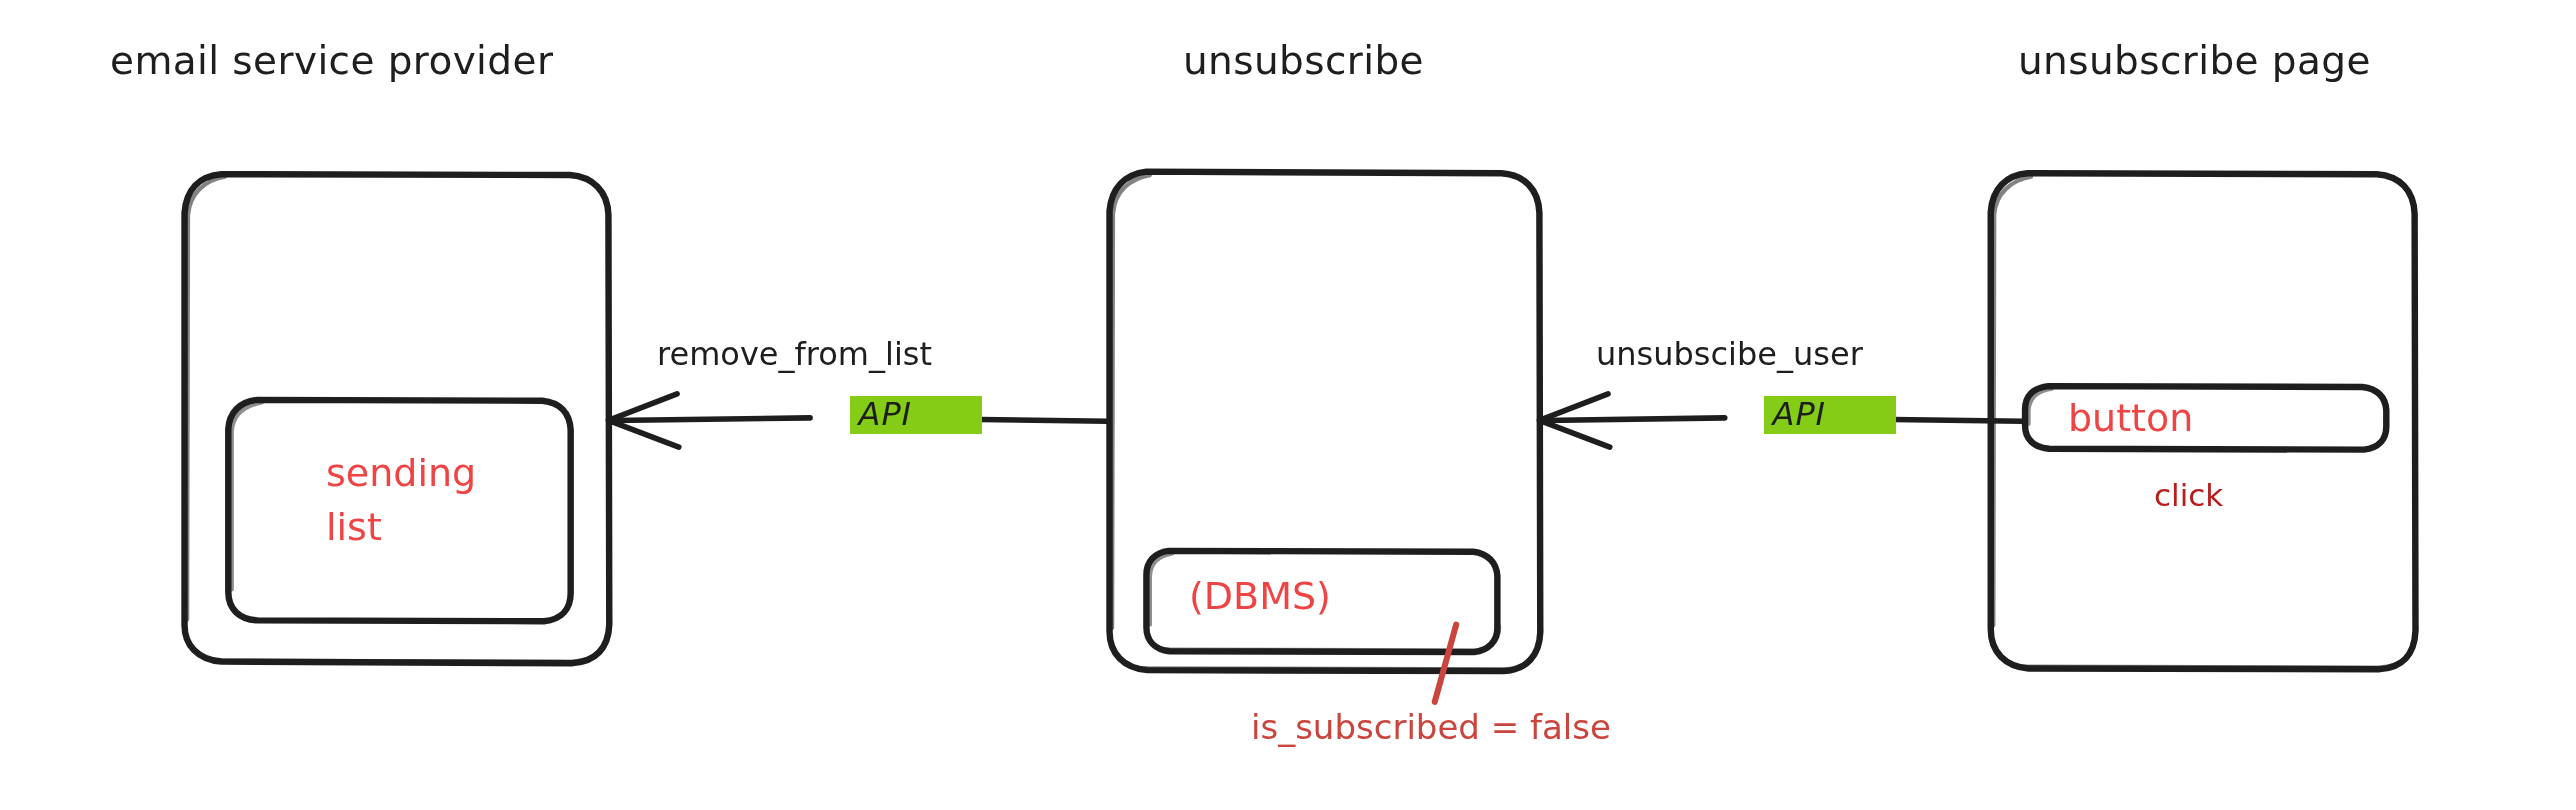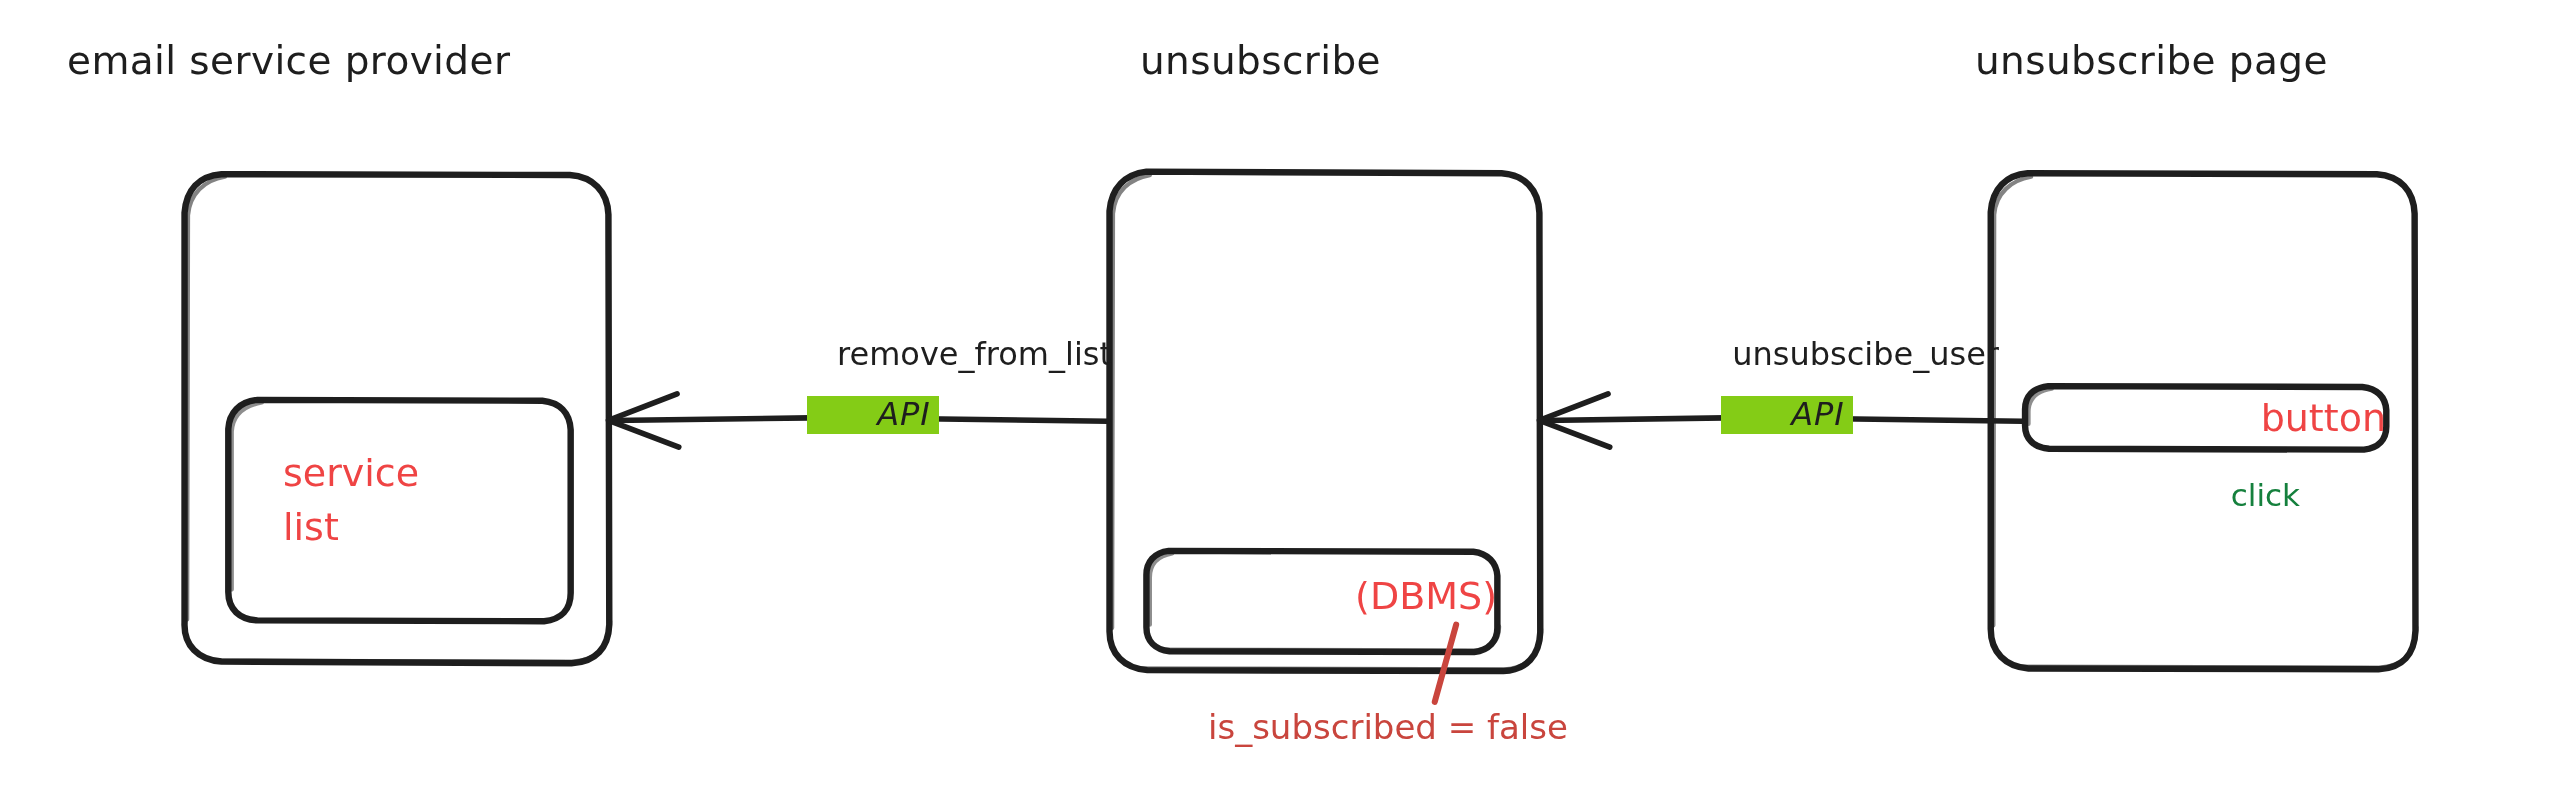--- a/index.html
+++ b/index.html
@@ -25,20 +25,21 @@
     width: 2576px;
     height: 810px;
     pointer-events: none;
   }
   .txt {
     position: absolute;
     color: #1e1e1e;
     white-space: pre;
     line-height: 1.18;
     font-family: "DejaVu Sans", sans-serif;
+    margin-left: 43px;
   }
   
   .group-caption {
     font-size: 39px;
     letter-spacing: 0.4px;
     color: #1e1e1e;
   }
   
   .node-label {
     font-size: 38px;
@@ -55,29 +56,29 @@
   .edge-sub {
     font-size: 32px;
     color: #1e1e1e;
     font-style: italic;
     letter-spacing: 0.9px;
     background: #84cc16;
     padding: 0 8.6px;
   }
   
   .annot {
-    color: #15803d;
+    color: #b91c1c;
     font-size: 31px;
   }
   .annot-big {
     color: #c9453d;
     font-size: 34px;
   }
   .center {
-    text-align: right;
+    text-align: left;
   }
 </style>
 </head>
 <body>
 
 <div id="canvas">
 
   <svg id="sketch" viewBox="0 0 3002 944" xmlns="http://www.w3.org/2000/svg">
 
     <g fill="none" stroke="#1e1e1e" stroke-width="7.5" stroke-linecap="round" stroke-linejoin="round">
@@ -166,21 +167,21 @@
       <path d="M 1697 728 L 1672 818"></path>
     </g>
   </svg>
 
   <div class="txt group-caption" style="left:67px; top:38px;">email service provider</div>
 
   <div class="txt group-caption" style="left:1140px; top:38px;">unsubscribe</div>
 
   <div class="txt group-caption" style="left:1975px; top:38px;">unsubscribe page</div>
 
-  <div class="txt node-label multiline" style="left:283px; top:447px;">service</div>
+  <div class="txt node-label multiline" style="left:283px; top:447px;">sending</div>
   <div class="txt node-label multiline" style="left:283px; top:501px;">list</div>
 
   <div class="txt node-label center" style="left:1146px; top:574px; width:351px;">(DBMS)</div>
 
   <div class="txt node-label center" style="left:2025px; top:396px; width:361px;">button</div>
 
   <div class="txt edge-label center" style="left:614px; top:336px; width:498px;">remove_from_list</div>
   <div class="txt edge-sub center" style="left:807px; top:396px; width:115px;">API</div>
 
   <div class="txt edge-label center" style="left:1553px; top:336px; width:446px;">unsubscibe_user</div>

